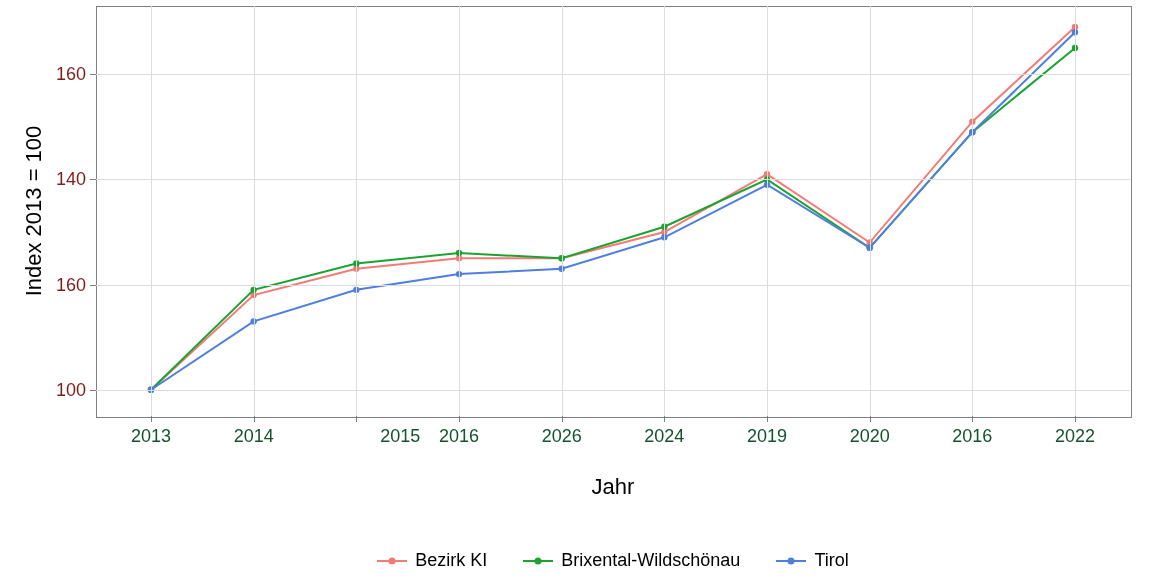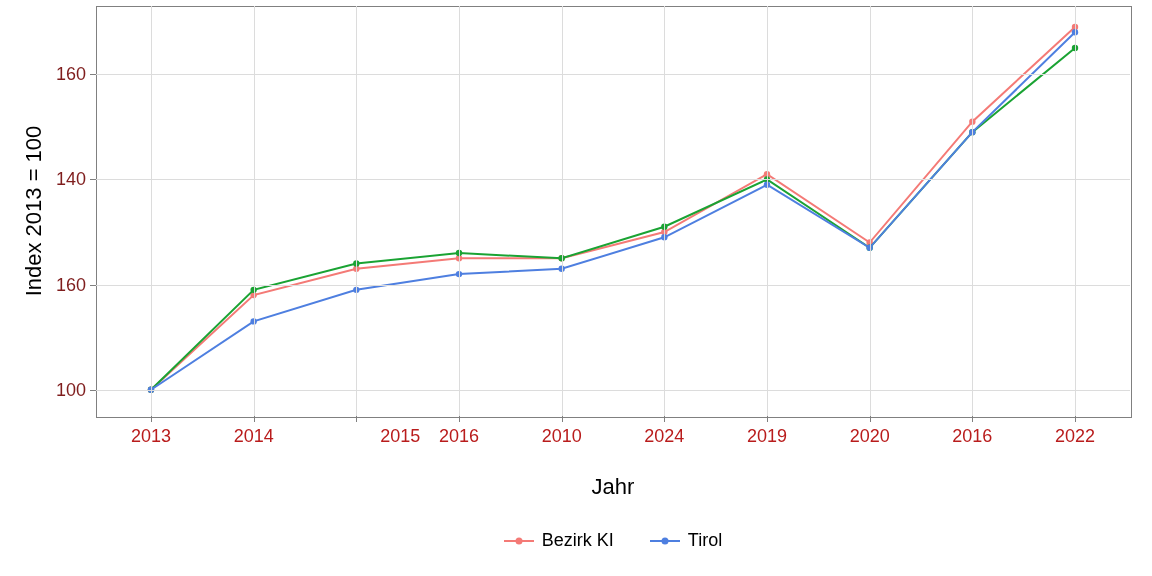--- a/index.html
+++ b/index.html
@@ -20,21 +20,21 @@
     background: #ffffff;
     border: 1px solid #808080;
   }
   .gridline {
     position: absolute;
     background: #dcdcdc;
   }
   .tick-label-x {
     position: absolute;
     font-size: 18px;
-    color: #b91c1c;
+    color: #14532d;
     text-align: center;
     transform: translateX(-50%);
   }
   .tick-label-y {
     position: absolute;
     font-size: 18px;
     color: #7f1d1d;
     text-align: right;
     transform: translateY(-50%);
   }
@@ -69,20 +69,21 @@
     gap: 36px;
     font-size: 18px;
     color: #000000;
     align-items: center;
     justify-content: center;
   }
   .legend-item {
     display: flex;
     align-items: center;
     gap: 8px;
+    margin-top: 20px;
   }
   .legend-key {
     width: 30px;
     height: 18px;
     position: relative;
   }
   .legend-line {
     position: absolute;
     left: 0;
     right: 0;
@@ -149,20 +150,27 @@
   <div class="legend" id="legend" style="left: 96px; width: 1034px; top: 530px;">
       <div class="legend-item">
         <div class="legend-key">
           <div class="legend-line" style="background: rgb(244, 122, 118);"></div>
           <div class="legend-dot" style="background: rgb(244, 122, 118);"></div>
         </div>
         <span>Bezirk KI</span>
       </div>
       <div class="legend-item">
         <div class="legend-key">
+          <div class="legend-line" style="background: rgb(26, 163, 51);"></div>
+          <div class="legend-dot" style="background: rgb(26, 163, 51);"></div>
+        </div>
+        <span>Brixental-Wildschönau</span>
+      </div>
+      <div class="legend-item">
+        <div class="legend-key">
           <div class="legend-line" style="background: rgb(78, 127, 224);"></div>
           <div class="legend-dot" style="background: rgb(78, 127, 224);"></div>
         </div>
         <span>Tirol</span>
       </div>
     </div>
 
 <div class="gridline" style="left: 96px; top: 389.718px; width: 1034px; height: 1px;"></div>
     <div class="tick-mark" style="left: 90px; top: 389.718px; width: 6px; height: 1px;"></div>
     <div class="tick-label-y" style="left: 48px; top: 389.718px; width: 38px;">100</div>
@@ -182,21 +190,21 @@
     <div class="tick-mark" style="left: 253.667px; top: 416px; width: 1px; height: 6px;"></div>
     <div class="tick-label-x" style="left: 253.667px; top: 426px;">2014</div>
     <div class="gridline" style="left: 356.333px; top: 6px; width: 1px; height: 410px;"></div>
     <div class="tick-mark" style="left: 356.333px; top: 416px; width: 1px; height: 6px;"></div>
     <div class="tick-label-x" style="left: 356.333px; top: 426px; margin-left: 44px;">2015</div>
     <div class="gridline" style="left: 459px; top: 6px; width: 1px; height: 410px;"></div>
     <div class="tick-mark" style="left: 459px; top: 416px; width: 1px; height: 6px;"></div>
     <div class="tick-label-x" style="left: 459px; top: 426px;">2016</div>
     <div class="gridline" style="left: 561.667px; top: 6px; width: 1px; height: 410px;"></div>
     <div class="tick-mark" style="left: 561.667px; top: 416px; width: 1px; height: 6px;"></div>
-    <div class="tick-label-x" style="left: 561.667px; top: 426px;">2010</div>
+    <div class="tick-label-x" style="left: 561.667px; top: 426px;">2026</div>
     <div class="gridline" style="left: 664.333px; top: 6px; width: 1px; height: 410px;"></div>
     <div class="tick-mark" style="left: 664.333px; top: 416px; width: 1px; height: 6px;"></div>
     <div class="tick-label-x" style="left: 664.333px; top: 426px;">2024</div>
     <div class="gridline" style="left: 767px; top: 6px; width: 1px; height: 410px;"></div>
     <div class="tick-mark" style="left: 767px; top: 416px; width: 1px; height: 6px;"></div>
     <div class="tick-label-x" style="left: 767px; top: 426px;">2019</div>
     <div class="gridline" style="left: 869.667px; top: 6px; width: 1px; height: 410px;"></div>
     <div class="tick-mark" style="left: 869.667px; top: 416px; width: 1px; height: 6px;"></div>
     <div class="tick-label-x" style="left: 869.667px; top: 426px;">2020</div>
     <div class="gridline" style="left: 972.333px; top: 6px; width: 1px; height: 410px;"></div>

